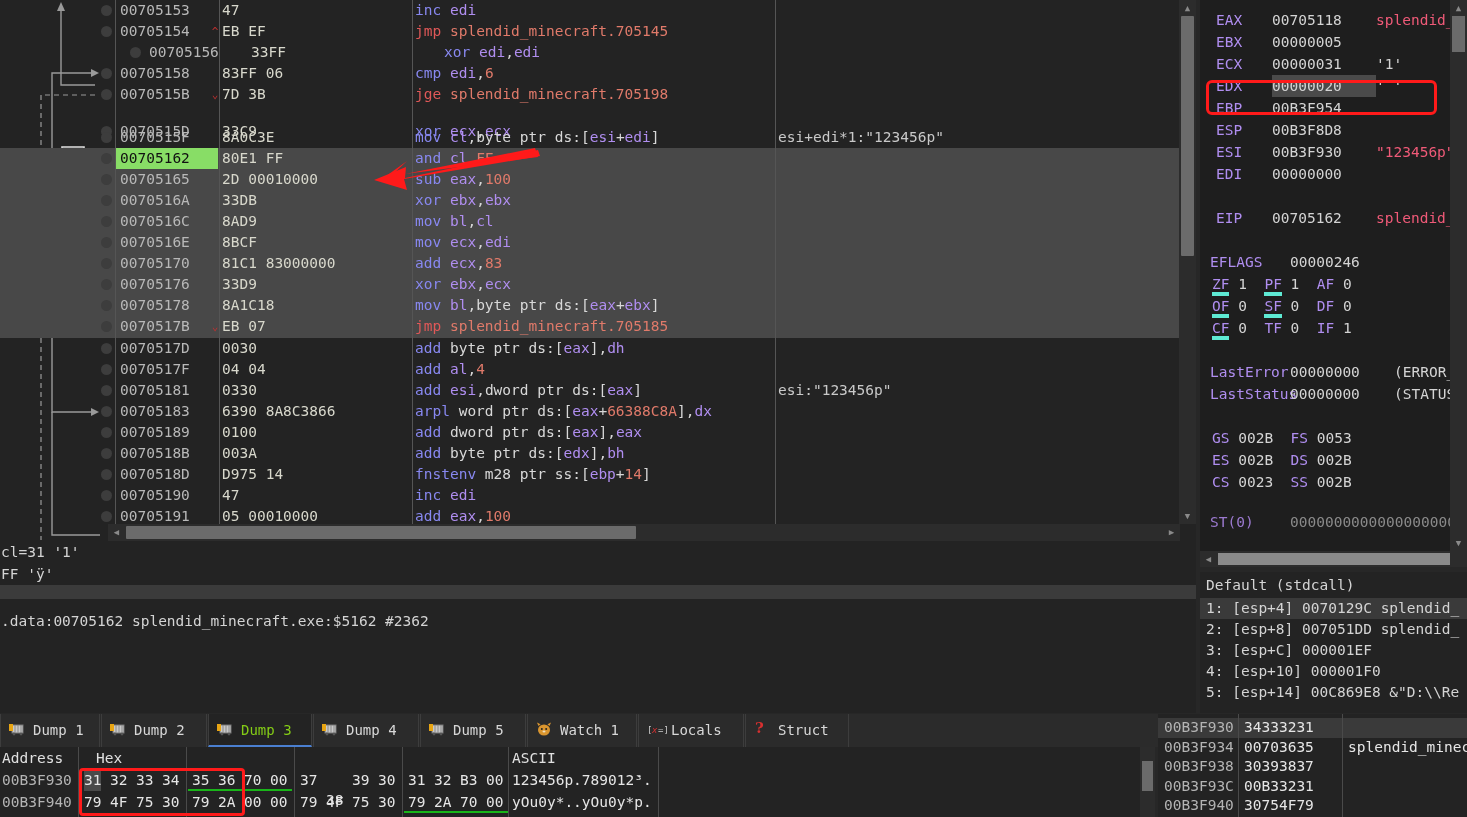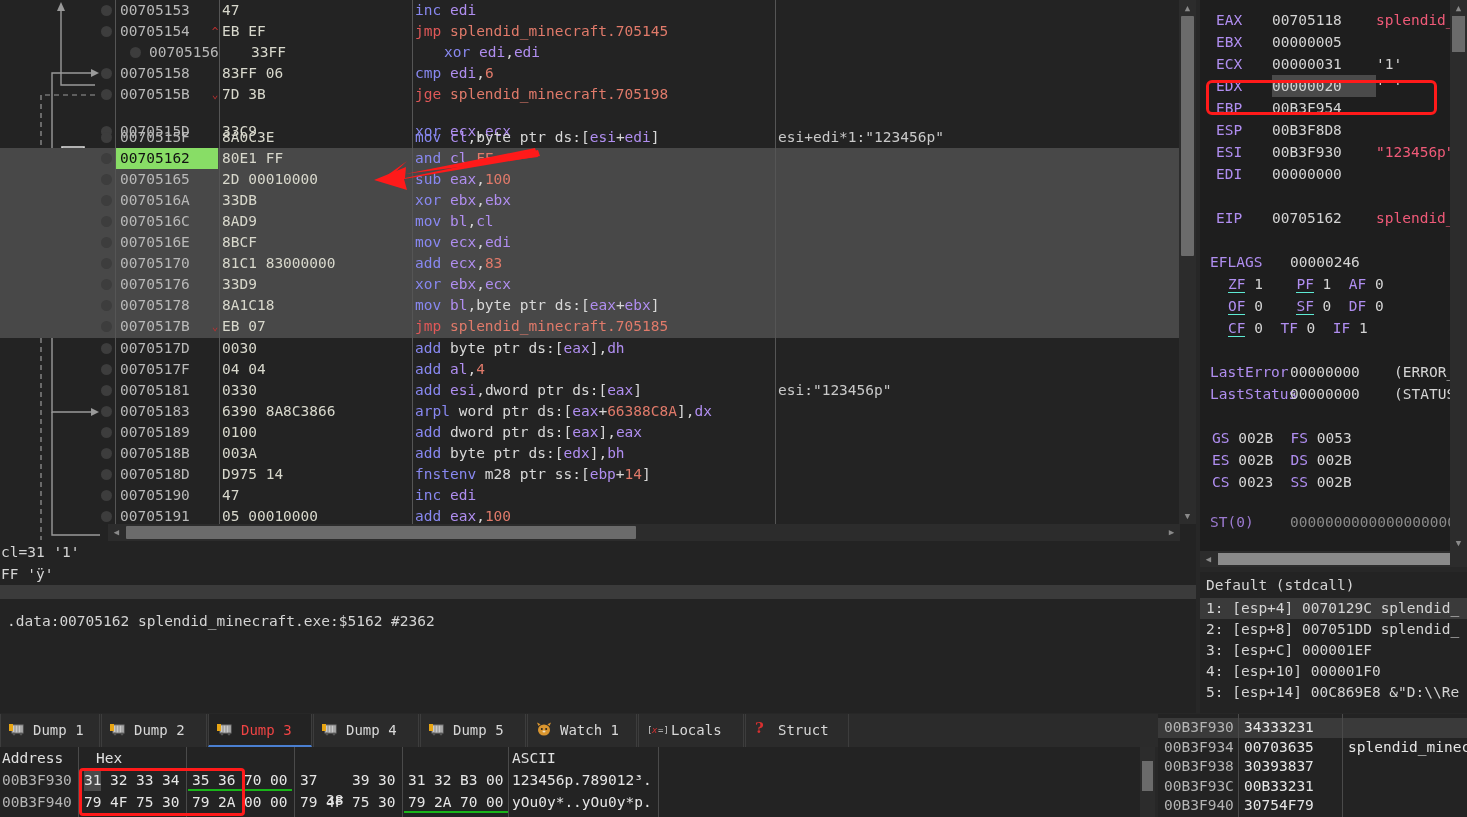--- a/index.html
+++ b/index.html
@@ -41,54 +41,54 @@
   .sb-arrow{position:absolute;left:0;width:17px;height:16px;color:#8a8a8a;font-size:9px;text-align:center;line-height:16px;background:#2c2c2c;}
   #disasm-hsb{position:absolute;left:108px;bottom:0;width:1072px;height:17px;background:#2c2c2c;}
   #disasm-hsb .thumb{position:absolute;left:18px;top:2px;width:510px;height:13px;background:#6b6b6b;border-radius:1px;}
   .sb-arrow-h{position:absolute;top:0;width:17px;height:17px;color:#8a8a8a;font-size:9px;text-align:center;line-height:17px;}
 
   
   #infopane{left:0;top:541px;width:1196px;height:67px;background:#232323;}
   .inforow{height:22px;line-height:22px;color:#d4d4d4;padding-left:1px;}
   #infopane .divider{height:14px;background:#3b3b3b;}
   #statuspane{left:0;top:608px;width:1196px;height:105px;background:#232323;color:#d4d4d4;}
-  #statuspane .line{height:24px;line-height:26px;padding-left:7px;}
+  #statuspane .line{height:24px;line-height:26px;padding-left:1px;}
 
   
   #regs{left:1200px;top:0;width:267px;height:567px;background:#1e1e1e;}
   .regrow{height:22px;line-height:22px;white-space:nowrap;}
   .rname{display:inline-block;width:72px;padding-left:16px;color:#b08ef0;box-sizing:border-box;}
   .rnamew{display:inline-block;width:90px;padding-left:10px;color:#b08ef0;box-sizing:border-box;}
   .rval{display:inline-block;width:104px;color:#d4d4d4;}
   .rval.hl{background:#4a4a4a;}
   .rcmt{color:#f05a78;}
   .rcmt2{color:#d4d4d4;}
   .flagrow{padding-left:12px;color:#d4d4d4;}
   .fl{color:#b08ef0;}
-  .fl.u{border-bottom:1px solid #5eead4;margin-left:16px;}
+  .fl.u{border-bottom:4px solid #5eead4;}
 
   #regs-vsb{position:absolute;right:0;top:0;width:17px;height:551px;background:#2c2c2c;}
   #regs-vsb .thumb{position:absolute;left:2px;top:16px;width:13px;height:36px;background:#6b6b6b;}
   #regs-hsb{position:absolute;left:0;bottom:0;width:267px;height:16px;background:#2c2c2c;}
   #regs-hsb .thumb{position:absolute;left:18px;top:2px;width:232px;height:12px;background:#8a8a8a;}
 
   
   #args{left:1200px;top:572px;width:267px;height:141px;background:#232323;}
   #args .hdr{height:26px;line-height:26px;padding-left:6px;color:#d4d4d4;}
   #args .arow{height:21px;line-height:21px;padding-left:6px;color:#d4d4d4;white-space:nowrap;}
   #args .arow.first{background:#3a3a3a;}
   .aval{color:#d4d4d4;text-align:right;}
   .amod{color:#d4d4d4;}
 
   
   #tabbar{position:absolute;left:0;top:714px;width:1160px;height:33px;background:#2b2b2b;}
   .tab{position:absolute;top:0;height:33px;line-height:33px;background:#2b2b2b;color:#d8d8d8;
        border-left:1px solid #3d3d3d;border-right:1px solid #3d3d3d;box-sizing:border-box;
        padding-left:8px;white-space:nowrap;font-size:14px;}
-  .tab.active{background:#232323;color:#ef4444;border-bottom:2px solid #4a7fd0;}
+  .tab.active{background:#232323;color:#84cc16;border-bottom:2px solid #4a7fd0;}
   .tabicon{display:inline-block;width:18px;vertical-align:middle;margin-right:6px;}
 
   
   #dump{left:0;top:747px;width:1140px;height:70px;background:#232323;}
   .dumphdr{height:22px;line-height:22px;color:#e0e0e0;position:relative;}
   .dumphdr .c{position:absolute;top:0;}
   .dumprow{height:22px;line-height:22px;position:absolute;left:0;width:1140px;white-space:nowrap;}
   .daddr{position:absolute;left:2px;color:#b4b4b4;}
   .dhex{position:absolute;left:82px;color:#e6e6e6;letter-spacing:0px;}
   .dascii{position:absolute;left:512px;color:#e6e6e6;}

